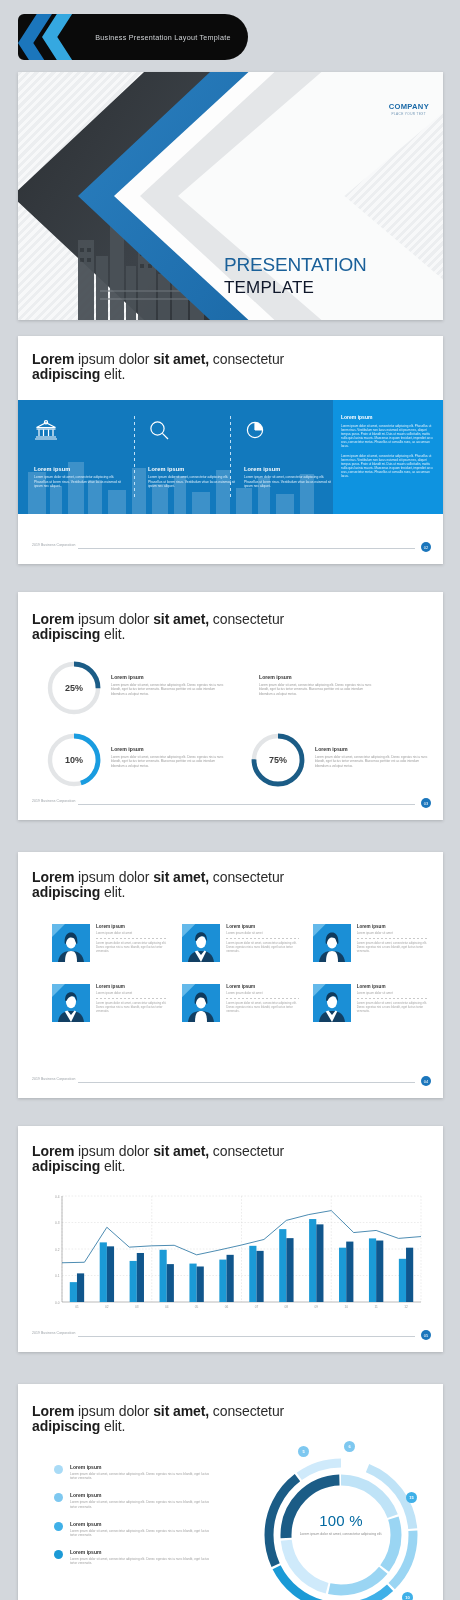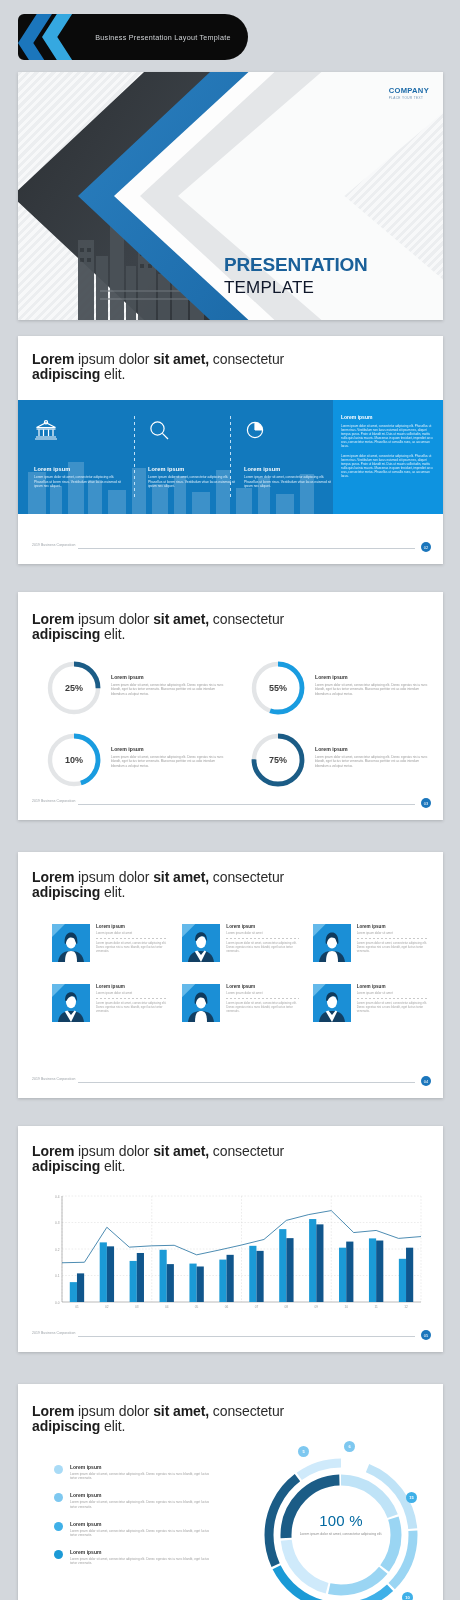--- a/index.html
+++ b/index.html
@@ -54,24 +54,24 @@
   .cov-blue{left:60px;top:-4px;width:290px;height:256px;
     background:linear-gradient(125deg,#2a7fbf 0%,#1f6fae 60%,#18639c 100%);
     clip-path:polygon(47% 0,100% 0,52% 50%,100% 100%,47% 100%,0 50%);}
   .cov-white{left:96px;top:-6px;width:300px;height:260px;background:#fdfdfd;
     clip-path:polygon(47% 0,100% 0,52% 50%,100% 100%,47% 100%,0 50%);}
   .cov-gray{left:122px;top:-6px;width:300px;height:260px;background:#e4e6e8;
     clip-path:polygon(47% 0,100% 0,52% 50%,100% 100%,47% 100%,0 50%);}
   .cov-white2{left:160px;top:-6px;width:320px;height:260px;background:#fafbfb;
     clip-path:polygon(47% 0,100% 0,52% 50%,100% 100%,47% 100%,0 50%);}
   .city{position:absolute;left:52px;bottom:0;width:150px;height:150px;opacity:.95;}
-  .company{position:absolute;right:14px;top:14px;text-align:left;}
+  .company{position:absolute;right:14px;top:30px;text-align:center;}
   .company-name{font-size:7.6px;font-weight:700;color:#1b6aa8;letter-spacing:.3px;}
   .company-sub{font-size:3.1px;color:#6f94b4;letter-spacing:.4px;margin-top:1px;}
-  .cover-h1{position:absolute;left:206px;top:182px;font-size:19px;font-weight:700;
+  .cover-h1{position:absolute;left:206px;top:182px;font-size:19px;font-weight:400;
     color:#1a6099;letter-spacing:-.2px;}
   .cover-h2{position:absolute;left:206px;top:206px;font-size:17px;font-weight:400;
     color:#0f172a;letter-spacing:.2px;}
 
   
   #slide2{top:336px;height:228px;}
   #slide2 .slide-title{top:16px;}
   .blue-band{position:absolute;left:0;right:0;top:64px;height:114px;background:#1279bd;overflow:hidden;}
   .band-right{position:absolute;right:0;top:0;width:110px;height:100%;background:#0e93e0;}
   .band-sky{position:absolute;left:0;right:110px;bottom:0;height:72px;opacity:.18;}
@@ -285,27 +285,20 @@
               <circle cx="28" cy="28" r="24" fill="none" stroke="#1b5c86" stroke-width="4.8" stroke-linecap="butt" stroke-dasharray="37.70 150.80" transform="rotate(-90 28 28)"></circle>
             </svg>
             <div class="donut-val">25%</div>
           </div>
           <div class="donut-txt">
             <h4>Lorem ipsum</h4>
             <p>Lorem ipsum dolor sit amet, consectetur adipiscing elit. Donec egestas nisi a nunc blandit, eget luctus tortor venenatis. Maecenas porttitor est ac odio interdum bibendum a volutpat metus.</p>
           </div>
         </div>
       <div class="donut-cell" id="d1" style="left:204px;top:0;">
-          <div class="donut-wrap">
-            <svg width="56" height="56" viewBox="0 0 56 56">
-              <circle cx="28" cy="28" r="24" fill="none" stroke="#e3e5e7" stroke-width="4.4"></circle>
-              <circle cx="28" cy="28" r="24" fill="none" stroke="#199ce0" stroke-width="4.8" stroke-linecap="butt" stroke-dasharray="82.94 150.80" transform="rotate(-90 28 28)"></circle>
-            </svg>
-            <div class="donut-val">55%</div>
-          </div>
           <div class="donut-txt">
             <h4>Lorem ipsum</h4>
             <p>Lorem ipsum dolor sit amet, consectetur adipiscing elit. Donec egestas nisi a nunc blandit, eget luctus tortor venenatis. Maecenas porttitor est ac odio interdum bibendum a volutpat metus.</p>
           </div>
         </div>
       <div class="donut-cell" id="d2" style="left:0;top:72px;">
           <div class="donut-wrap">
             <svg width="56" height="56" viewBox="0 0 56 56">
               <circle cx="28" cy="28" r="24" fill="none" stroke="#e3e5e7" stroke-width="4.4"></circle>
               <circle cx="28" cy="28" r="24" fill="none" stroke="#199ce0" stroke-width="4.8" stroke-linecap="butt" stroke-dasharray="67.86 150.80" transform="rotate(-90 28 28)"></circle>

